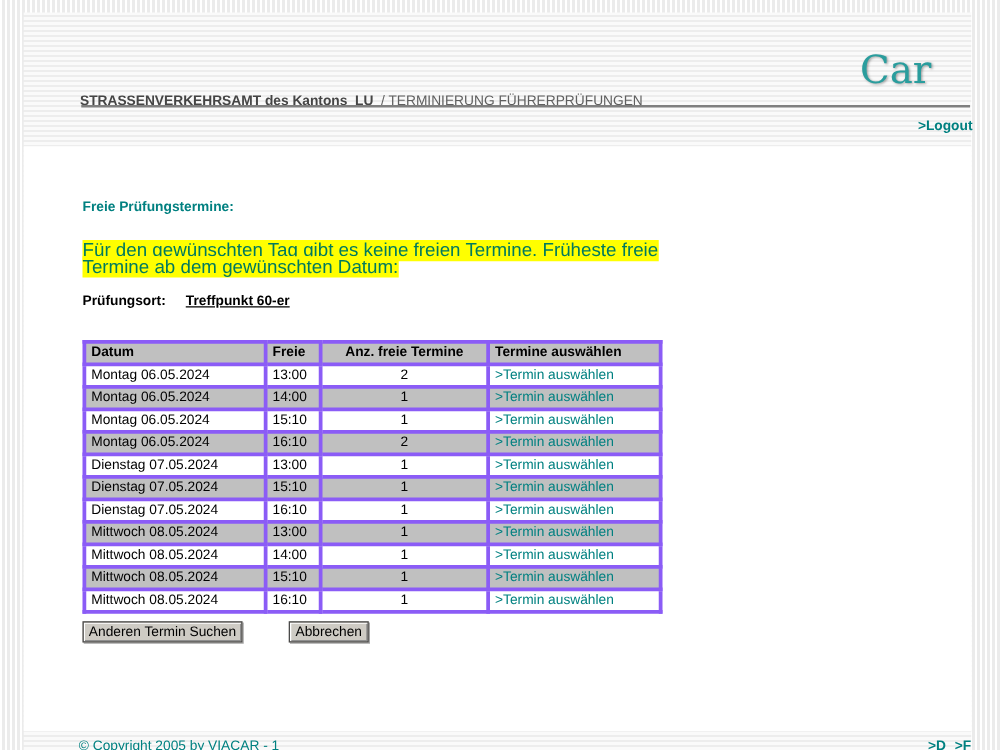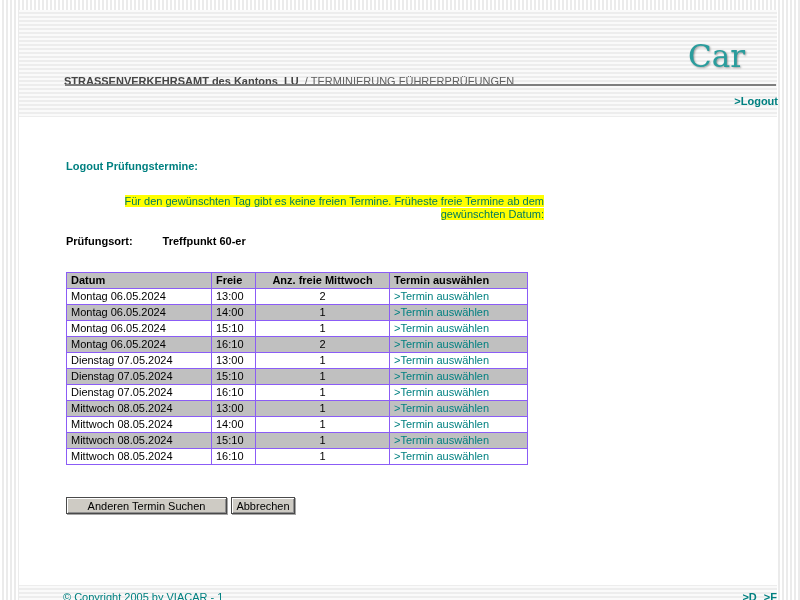--- a/index.html
+++ b/index.html
@@ -46,52 +46,52 @@
   .logout-link {
     position:absolute; top:95px; right:22px;
     font-size:11px; font-weight:bold; color:#008080;margin-left:16px;
   }
   .heading {
     position:absolute; left:66px; top:160px;
     font-size:11px; font-weight:bold; color:#008080;
   }
   .notice {
     position:absolute; left:66px; top:195px; width:478px;
-    font-size:11px; line-height:12.5px;text-align:right;
+    font-size:15px; line-height:12.5px;
   }
   .notice .hl { background:#ffff00; color:#007a5e; }
   .location {
     position:absolute; left:66px; top:235px;
     font-size:11px; font-weight:bold; color:#000000;
   }
-  .location .loc-value { margin-left:30px; }
+  .location .loc-value { margin-left:16px;text-decoration:underline; }
   table.termine {
     position:absolute; left:66px; top:272px;
     border-collapse:collapse; font-size:11px;
   }
   table.termine th, table.termine td {
-    border:1px solid #8b5cf6; padding:1px 4px; height:15px;
+    border:3px solid #8b5cf6; padding:1px 4px; height:15px;
     text-align:left; white-space:nowrap; line-height:13px;
   }
   table.termine th { background:#c0c0c0; font-weight:bold; }
   table.termine .col-datum { width:145px; }
   table.termine .col-zeit { width:44px; }
   table.termine .col-anz { width:134px; }
   table.termine .col-sel { width:138px; }
   table.termine th.center, table.termine td.center { text-align:center; }
   table.termine tr.alt td { background:#c0c0c0; }
   .btn {
     position:absolute; top:497px; height:17px;
     background:#cecbc4; color:#000;
     font-family:"Liberation Sans",sans-serif; font-size:11px;
     border:1px solid #4a4a4a;
     box-shadow: inset 1px 1px 0 #ffffff, inset -1px -1px 0 #8f8f8f, 1px 1px 0 rgba(0,0,0,0.35);
     cursor:pointer;
   }
-  .btn-search { left:66px; width:161px; }
+  .btn-search { left:66px; width:128px; }
   .btn-cancel { left:231px; width:64px; }
   .footer-left {
     position:absolute; left:63px; top:591px;
     font-size:11px; color:#008080;
   }
   .footer-right {
     position:absolute; right:23px; top:591px;
     font-size:11px; font-weight:bold; color:#008080;
   }
   .footer-right a { margin-left:4px; }
@@ -105,35 +105,35 @@
 <div class="page-title"><span class="t-bold">STRASSENVERKEHRSAMT des Kantons  LU</span><span class="t-rest">  / TERMINIERUNG FÜHRERPRÜFUNGEN</span></div>
 
 <div class="header-rule"></div>
 
 <div class="logo">
   <span class="logo-car">Car</span>
 </div>
 
 <a href="#" class="logout-link">&gt;Logout</a>
 
-<div class="heading">Logout Prüfungstermine:</div>
+<div class="heading">Freie Prüfungstermine:</div>
 
 <div class="notice"><span class="hl">Für den gewünschten Tag gibt es keine freien Termine. Früheste freie Termine ab dem gewünschten Datum:</span></div>
 
 <div class="location">
   <span>Prüfungsort:</span><span class="loc-value">Treffpunkt 60-er</span>
 </div>
 
 <table class="termine">
   <thead>
     <tr>
       <th class="col-datum">Datum</th>
       <th class="col-zeit">Freie</th>
-      <th class="col-anz center">Anz. freie Mittwoch</th>
-      <th class="col-sel">Termin auswählen</th>
+      <th class="col-anz center">Anz. freie Termine</th>
+      <th class="col-sel">Termine auswählen</th>
     </tr>
   </thead>
   <tbody>
       <tr>
         <td>Montag 06.05.2024</td>
         <td>13:00</td>
         <td class="center">2</td>
         <td><a href="#" class="teal-link">&gt;Termin auswählen</a></td>
       </tr>
       <tr class="alt">

